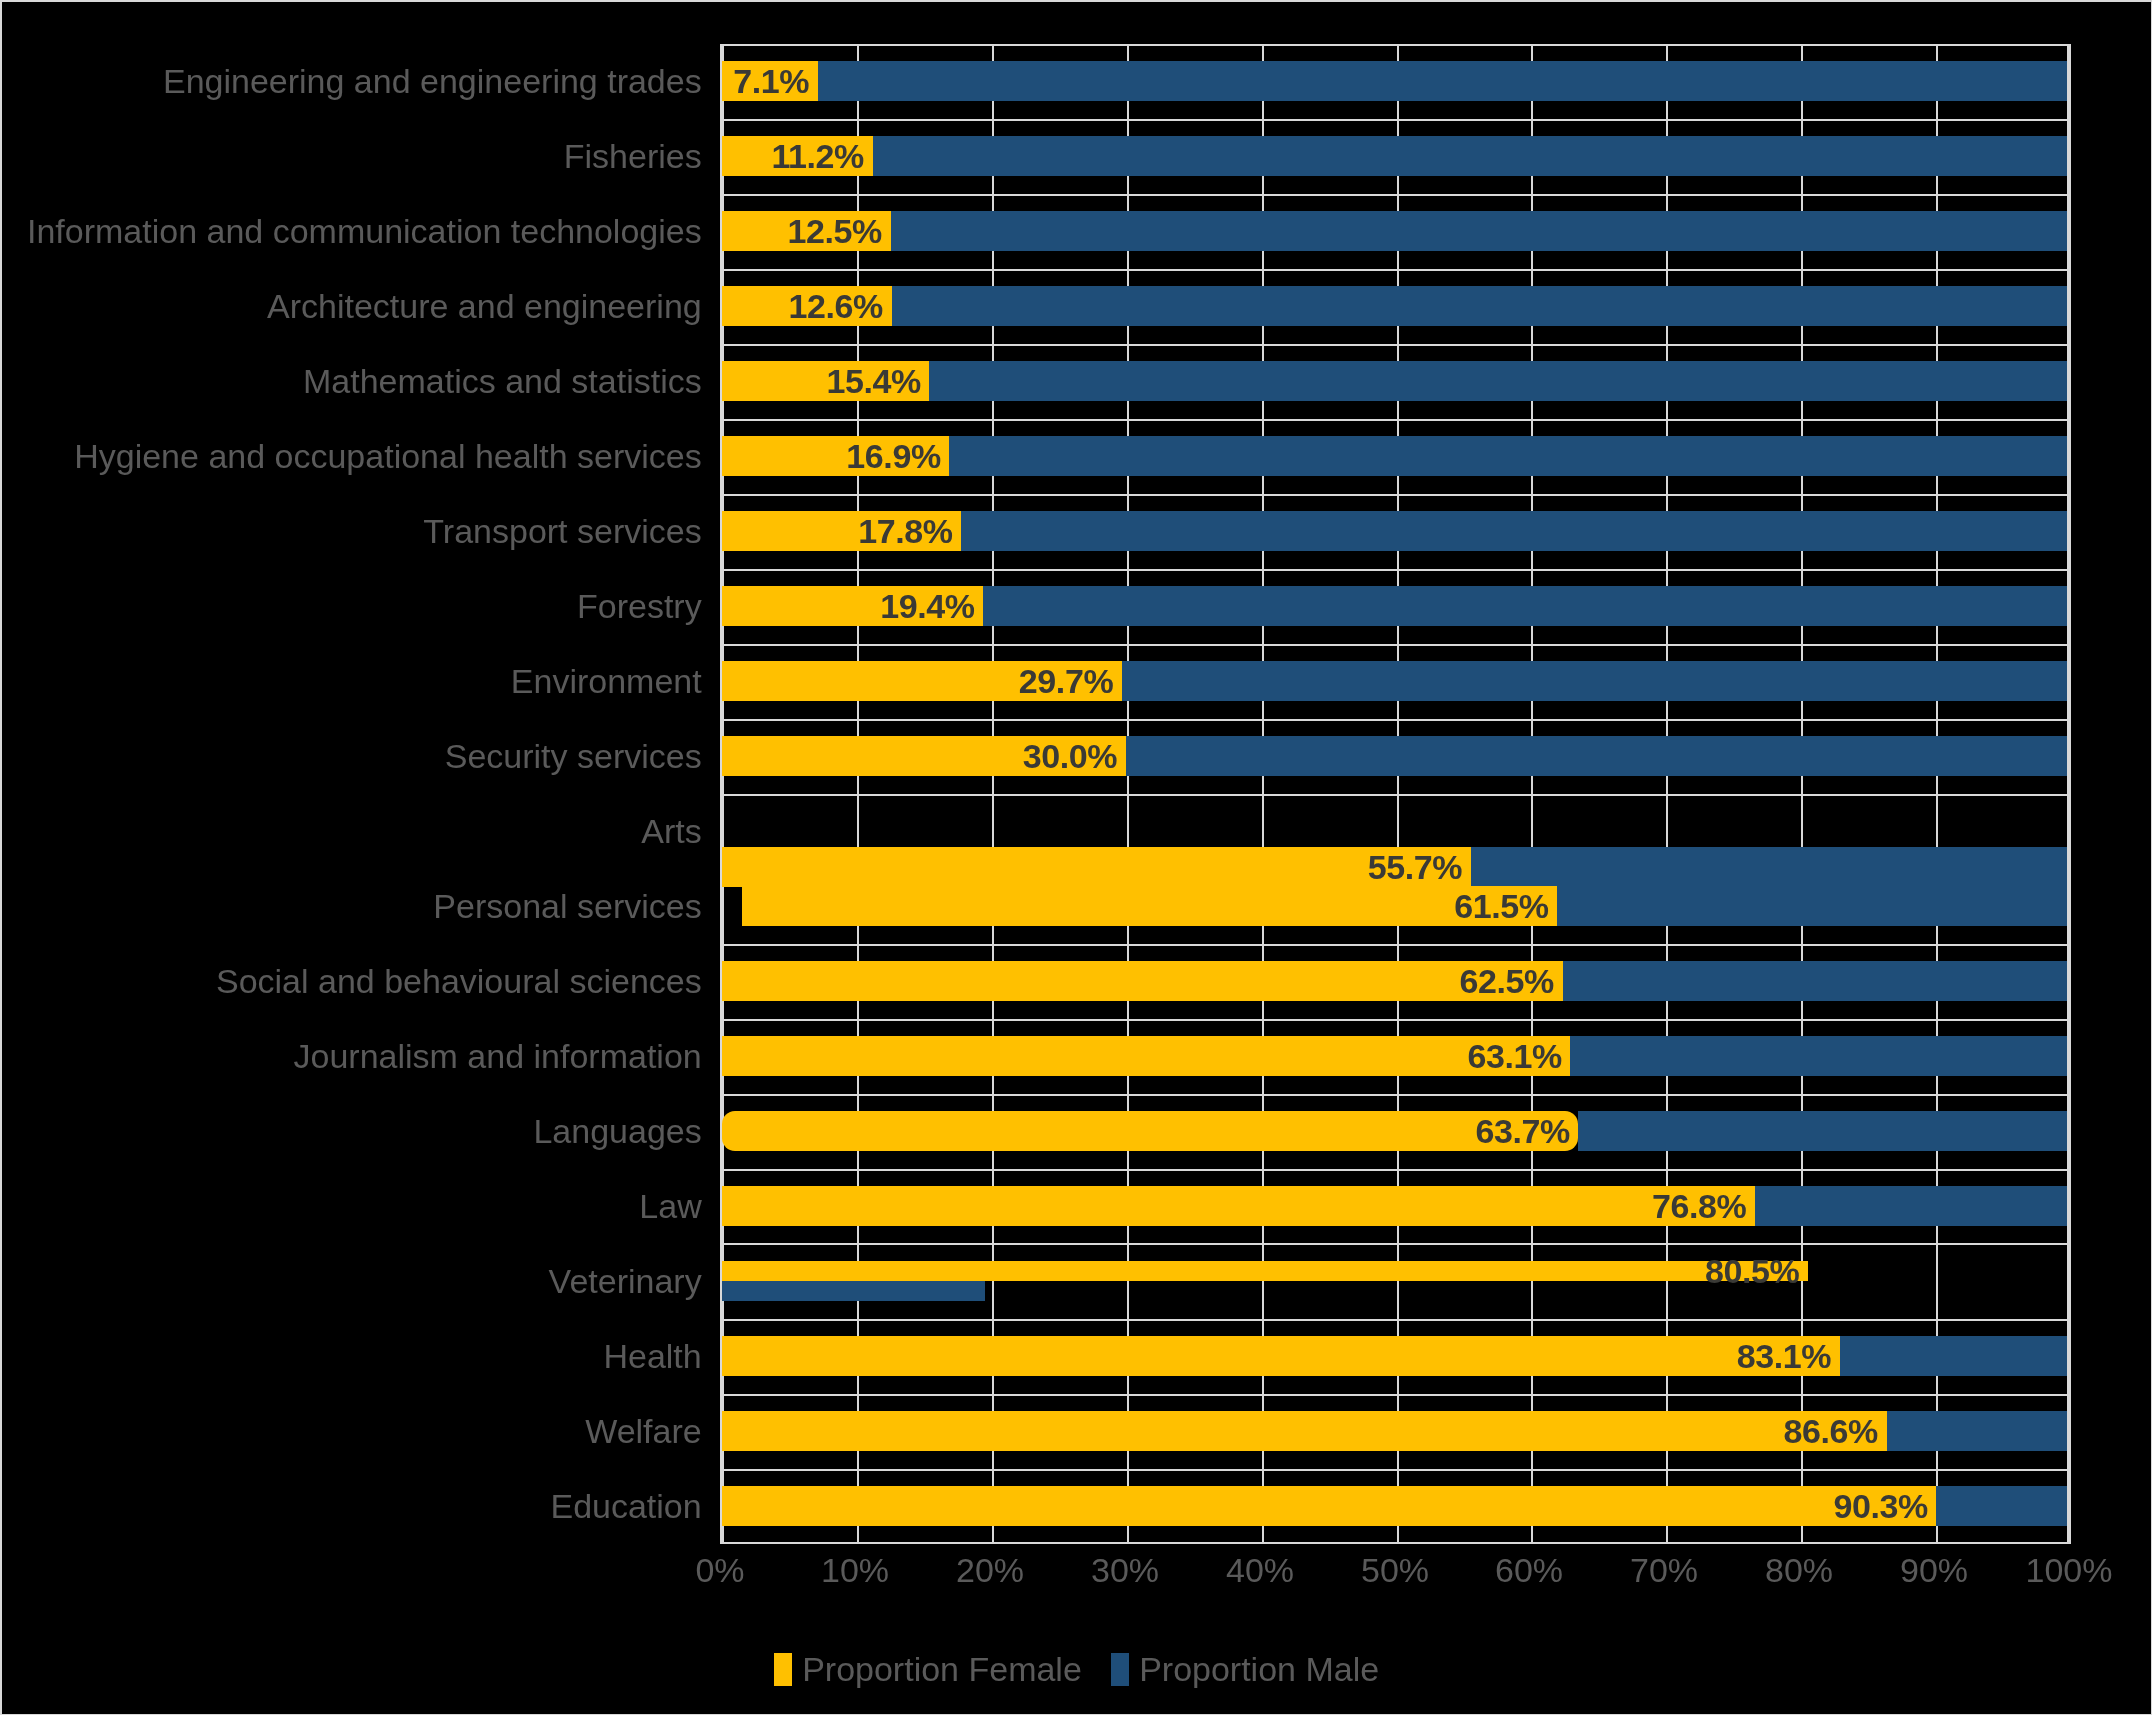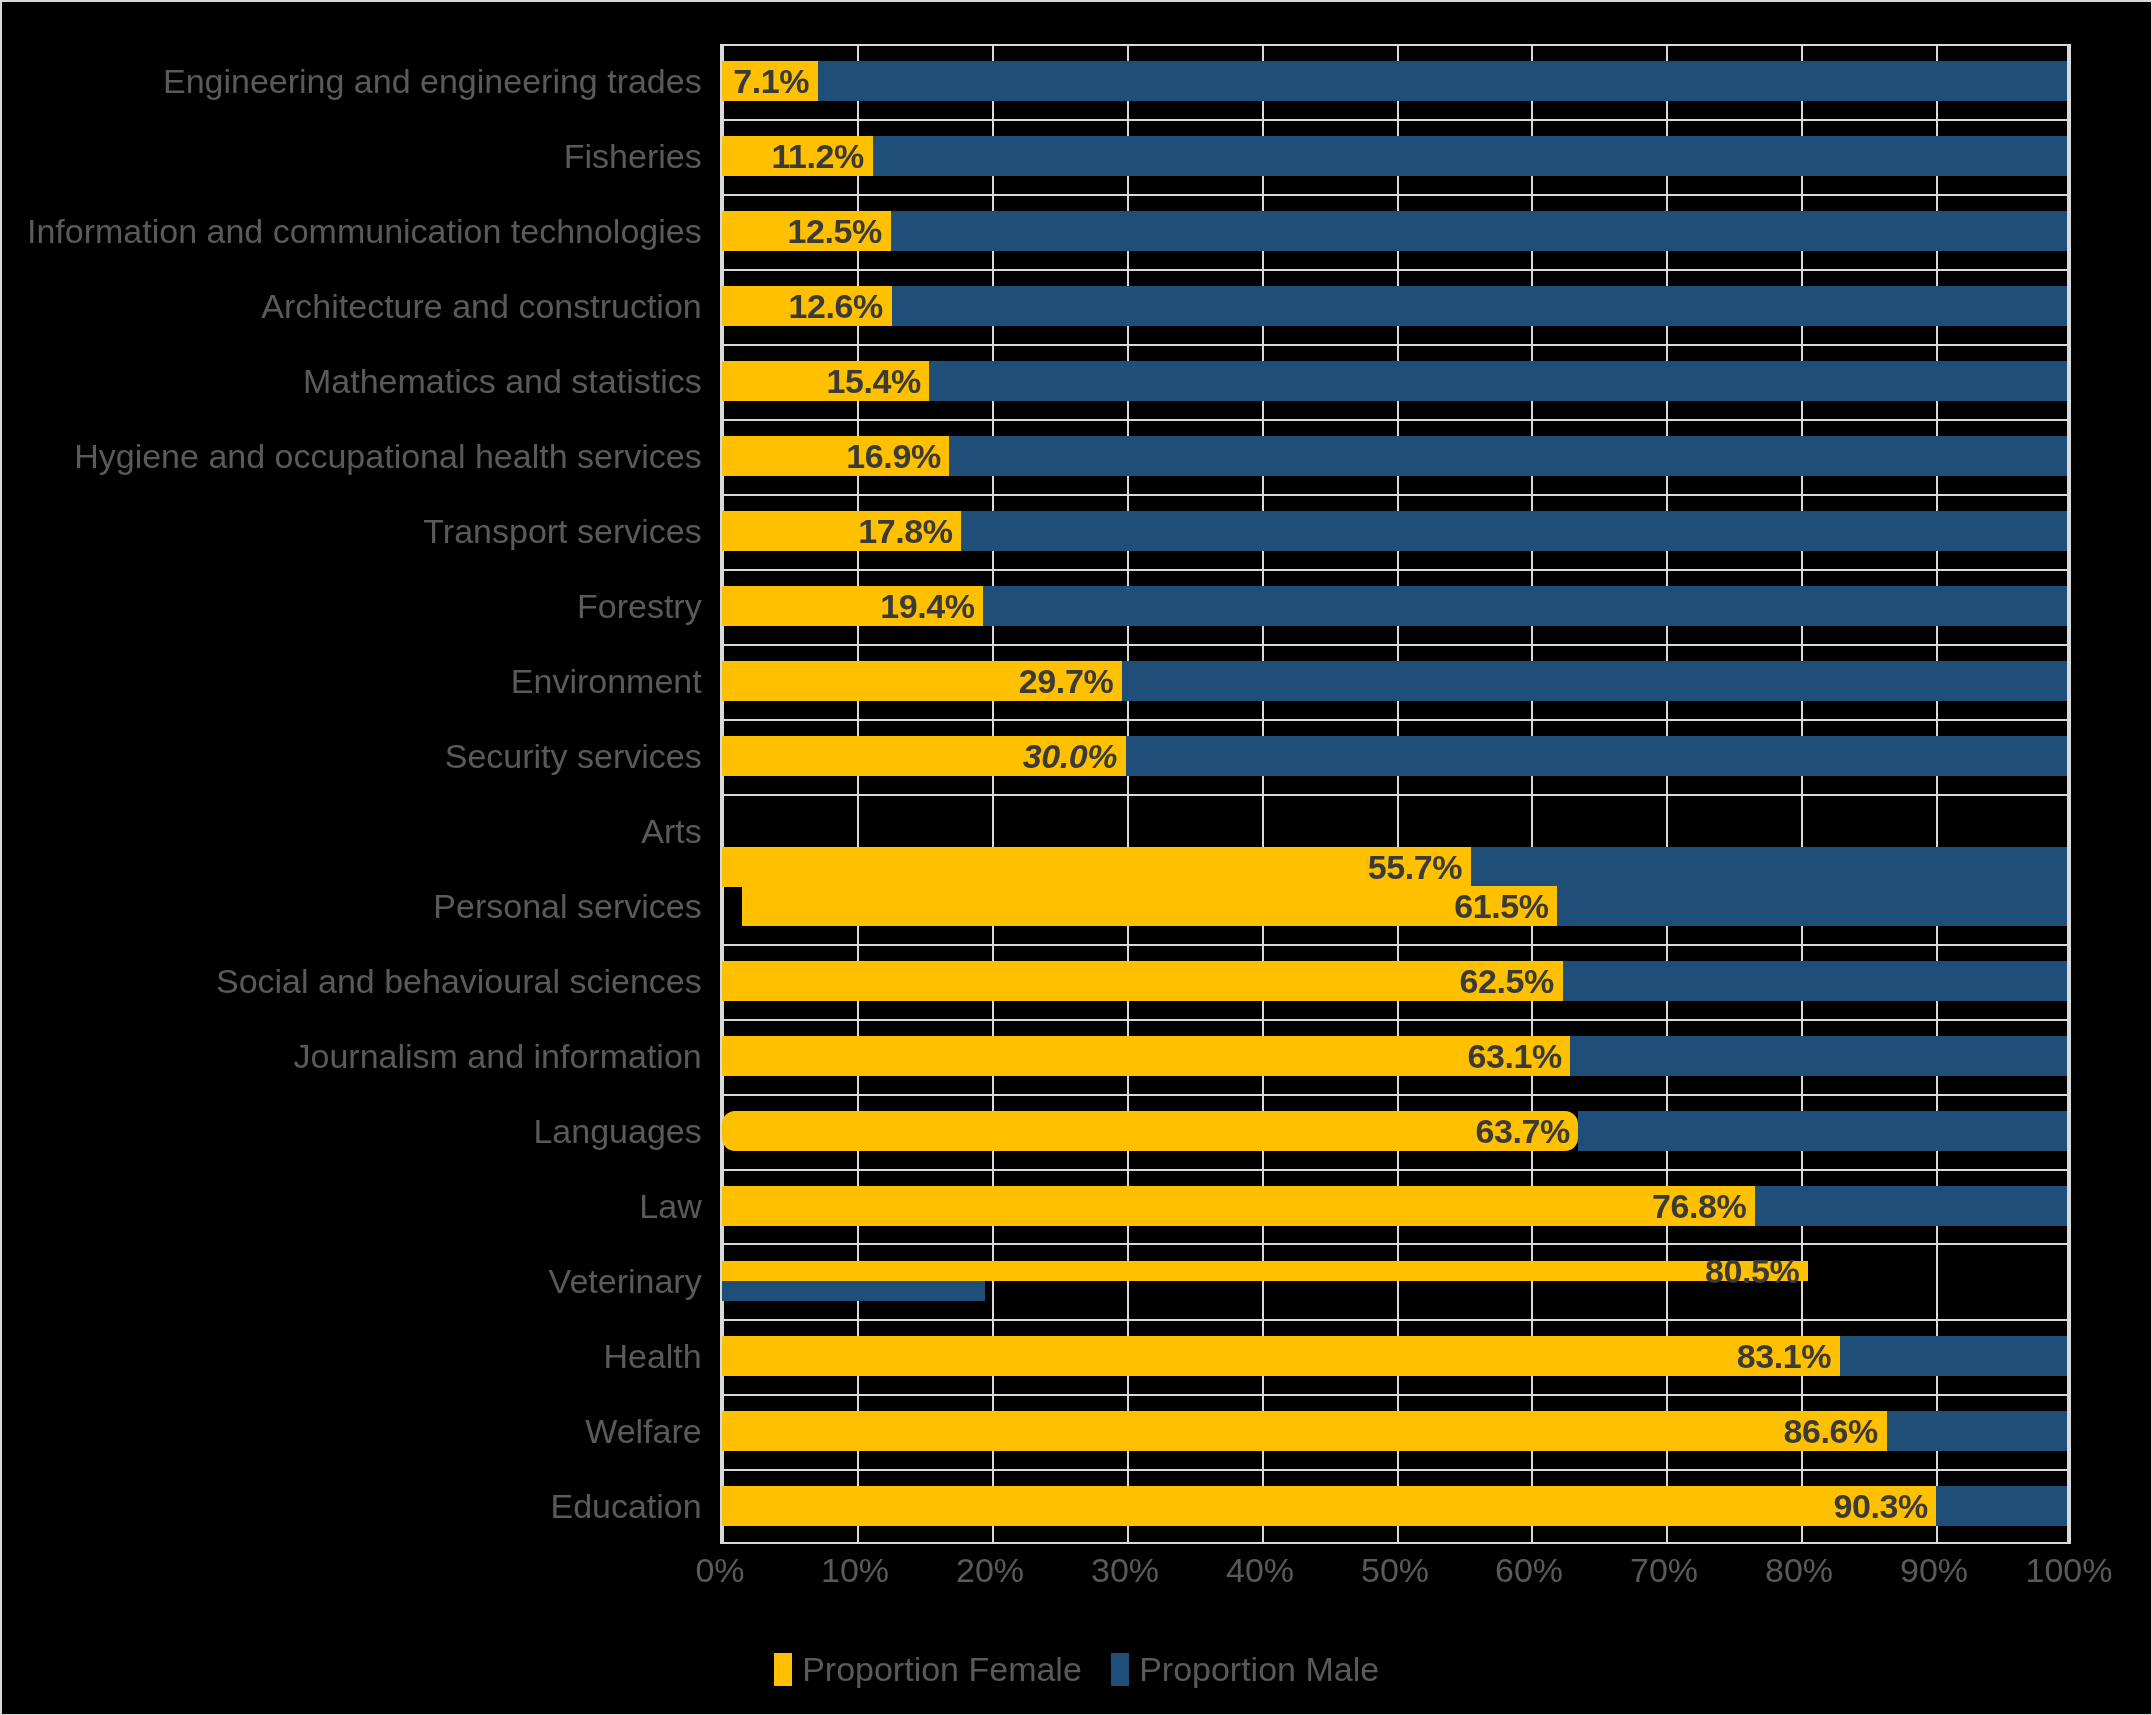--- a/index.html
+++ b/index.html
@@ -150,21 +150,21 @@
 </style>
 </head>
 <body>
 
 <div id="chart-root">
 
   <div id="cat-axis">
       <div class="cat-label" style="top: 37px;">Engineering and engineering trades</div>
       <div class="cat-label" style="top: 112px;">Fisheries</div>
       <div class="cat-label" style="top: 187px;">Information and communication technologies</div>
-      <div class="cat-label" style="top: 262px;">Architecture and construction</div>
+      <div class="cat-label" style="top: 262px;">Architecture and engineering</div>
       <div class="cat-label" style="top: 337px;">Mathematics and statistics</div>
       <div class="cat-label" style="top: 412px;">Hygiene and occupational health services</div>
       <div class="cat-label" style="top: 487px;">Transport services</div>
       <div class="cat-label" style="top: 562px;">Forestry</div>
       <div class="cat-label" style="top: 637px;">Environment</div>
       <div class="cat-label" style="top: 712px;">Security services</div>
       <div class="cat-label" style="top: 787px;">Arts</div>
       <div class="cat-label" style="top: 862px;">Personal services</div>
       <div class="cat-label" style="top: 937px;">Social and behavioural sciences</div>
       <div class="cat-label" style="top: 1012px;">Journalism and information</div>
@@ -274,21 +274,21 @@
         </div>
       </div>
       <div class="row" style="top: 617px; height: 40px;">
         <div class="bar-track" style="height: 40px;">
           <div class="seg-female" style="width: 401px;">
             <span class="dlabel">29.7%</span>
           </div>
           <div class="seg-male" style="width: 948px;"></div>
         </div>
       </div>
-      <div class="row" style="top: 692px; height: 40px; font-style: italic;">
+      <div class="row" style="top: 692px; height: 40px;">
         <div class="bar-track" style="height: 40px;">
           <div class="seg-female" style="width: 405px;">
             <span class="dlabel">30.0%</span>
           </div>
           <div class="seg-male" style="width: 944px;"></div>
         </div>
       </div>
       <div class="row" style="top: 767px; height: 40px; margin-top: 36px;">
         <div class="bar-track" style="height: 40px;">
           <div class="seg-female" style="width: 751px;">

